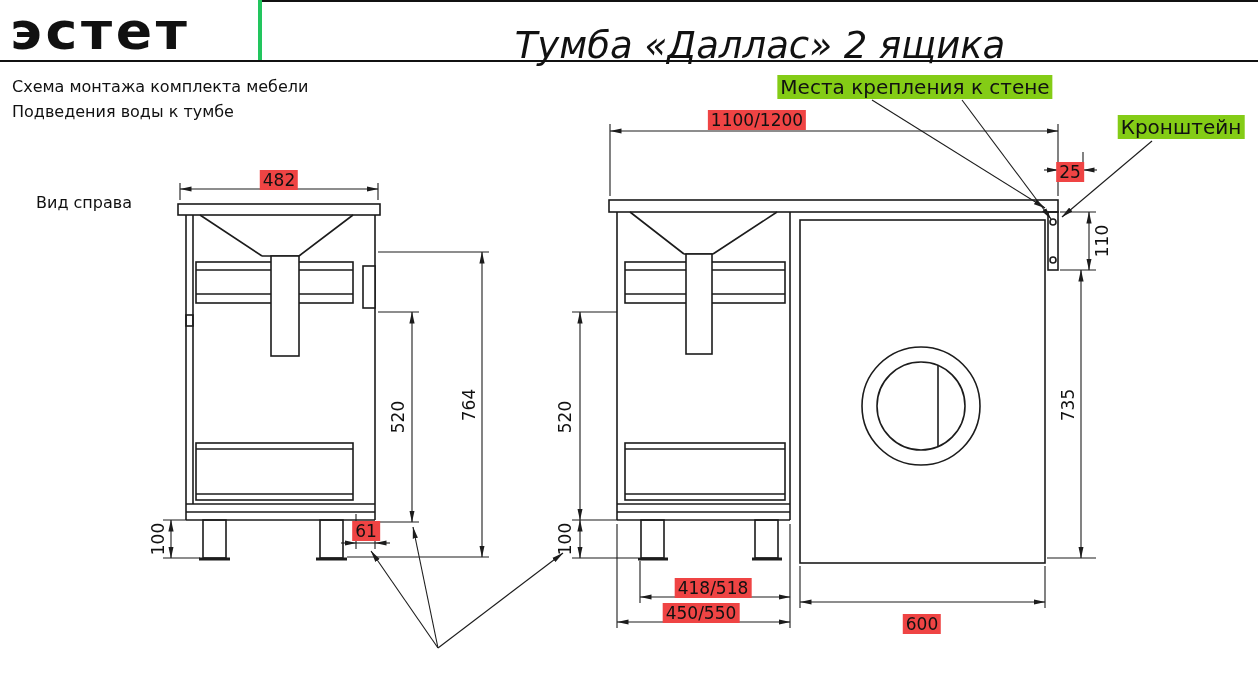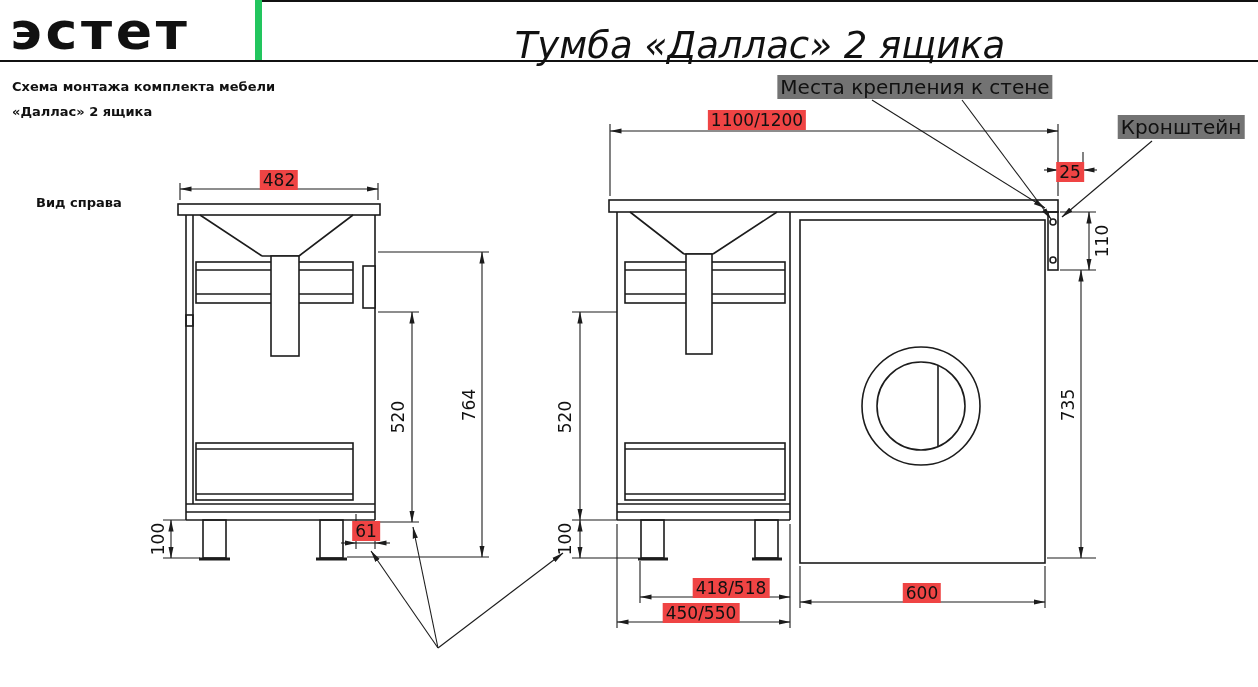--- a/index.html
+++ b/index.html
@@ -1,36 +1,36 @@
 <!DOCTYPE html>
 <html><head>
 <meta charset="utf-8">
 <style>
   html,body{margin:0;padding:0;background:#fff;}
   body{font-family:"DejaVu Sans","Liberation Sans",sans-serif;color:#111;}
   .canvas{position:relative;width:1258px;height:687px;background:#fff;overflow:hidden;outline:1px solid #333;}
 
   
   header{position:absolute;top:0;left:0;width:1258px;height:62px;display:flex;border-bottom:2px solid #111;box-sizing:border-box;}
-  .logo-box{width:262px;box-sizing:border-box;border-right:7px solid #22c55e;display:flex;align-items:center;padding-left:10px;overflow:hidden;}
+  .logo-box{width:262px;box-sizing:border-box;border-right:4px solid #22c55e;display:flex;align-items:center;padding-left:10px;overflow:hidden;}
   .logo{font-weight:bold;font-size:44px;letter-spacing:3px;transform:scale(1.22,1.18);transform-origin:left center;white-space:nowrap;}
   .title-box{flex:1;border-top:2px solid #111;box-sizing:border-box;display:flex;align-items:center;justify-content:center;}
   .title{font-style:italic;font-size:37px;white-space:nowrap;margin-top:28px;}
 
   
   svg{position:absolute;left:0;top:0;}
   .outline rect,.outline path,.outline line,.outline circle{fill:none;stroke:#1c1c1c;stroke-width:1.6;}
   .outline .fillw{fill:#fff;}
   .outline .thick{stroke-width:3;}
   .dims path,.dims line{fill:none;stroke:#1c1c1c;stroke-width:1.1;}
   #arr path{fill:#1c1c1c;stroke:none;}
 
   
-  .txt{position:absolute;font-size:13px;line-height:25px;white-space:nowrap;font-weight:bold;}
-  .callout{position:absolute;font-size:20px;white-space:nowrap;transform:translate(-50%,-50%);background:#737373;padding:0 3px;}
+  .txt{position:absolute;font-size:16px;line-height:25px;white-space:nowrap;}
+  .callout{position:absolute;font-size:20px;white-space:nowrap;transform:translate(-50%,-50%);background:#84cc16;padding:0 3px;}
   .dimlbl{position:absolute;font-size:17px;white-space:nowrap;transform:translate(-50%,-50%);background:#ef4444;padding:0 3px;}
   .dimlbl.vert{transform:translate(-50%,-50%) rotate(-90deg);background:transparent;}
 </style>
 </head>
 <body>
 
 <div class="canvas">
 
   <header>
     <div class="logo-box">
@@ -142,37 +142,37 @@
       <line x1="438" y1="648" x2="413" y2="527" marker-end="url(#arr)"></line>
       <line x1="438" y1="648" x2="563" y2="553" marker-end="url(#arr)"></line>
       <line x1="872" y1="100" x2="1045" y2="208" marker-end="url(#arr)"></line>
       <line x1="962" y1="100" x2="1051" y2="219" marker-end="url(#arr)"></line>
       <line x1="1152" y1="141" x2="1062" y2="217" marker-end="url(#arr)"></line>
     </g>
   </svg>
 
   <div class="txt" style="left:12px;top:74px;">
     <div>Схема монтажа комплекта мебели</div>
-    <div>«Даллас» 2 ящика</div>
+    <div>Подведения воды к тумбе</div>
   </div>
 
   <div class="txt" style="left:36px;top:190px;">Вид справа</div>
 
   <div class="callout" style="left:915px;top:87px;">Места крепления к стене</div>
   <div class="callout" style="left:1181px;top:127px;">Кронштейн</div>
 
   <div class="dimlbl" style="left:279px;top:180px;text-align:center;">482</div>
   <div class="dimlbl vert" style="left:469px;top:405px;">764</div>
   <div class="dimlbl vert" style="left:398px;top:417px;">520</div>
   <div class="dimlbl vert" style="left:158px;top:539px;">100</div>
   <div class="dimlbl" style="left:366px;top:531px;text-align:center;">61</div>
 
   <div class="dimlbl" style="left:757px;top:120px;">1100/1200</div>
   <div class="dimlbl" style="left:1070px;top:172px;">25</div>
   <div class="dimlbl vert" style="left:1102px;top:241px;">110</div>
   <div class="dimlbl vert" style="left:1068px;top:405px;">735</div>
   <div class="dimlbl vert" style="left:565px;top:417px;">520</div>
   <div class="dimlbl vert" style="left:565px;top:539px;">100</div>
-  <div class="dimlbl" style="left:731px;top:588px;">418/518</div>
+  <div class="dimlbl" style="left:713px;top:588px;">418/518</div>
   <div class="dimlbl" style="left:701px;top:613px;">450/550</div>
-  <div class="dimlbl" style="left:922px;top:593px;">600</div>
+  <div class="dimlbl" style="left:922px;top:624px;">600</div>
 
 </div>
 
 </body></html>

